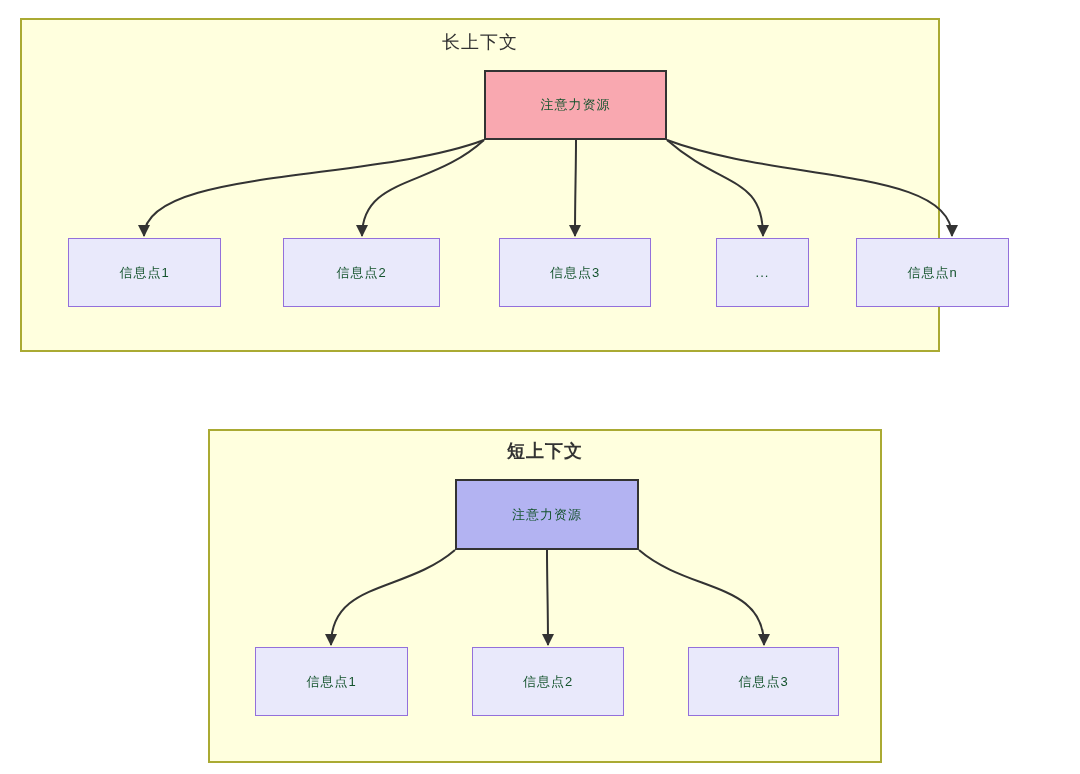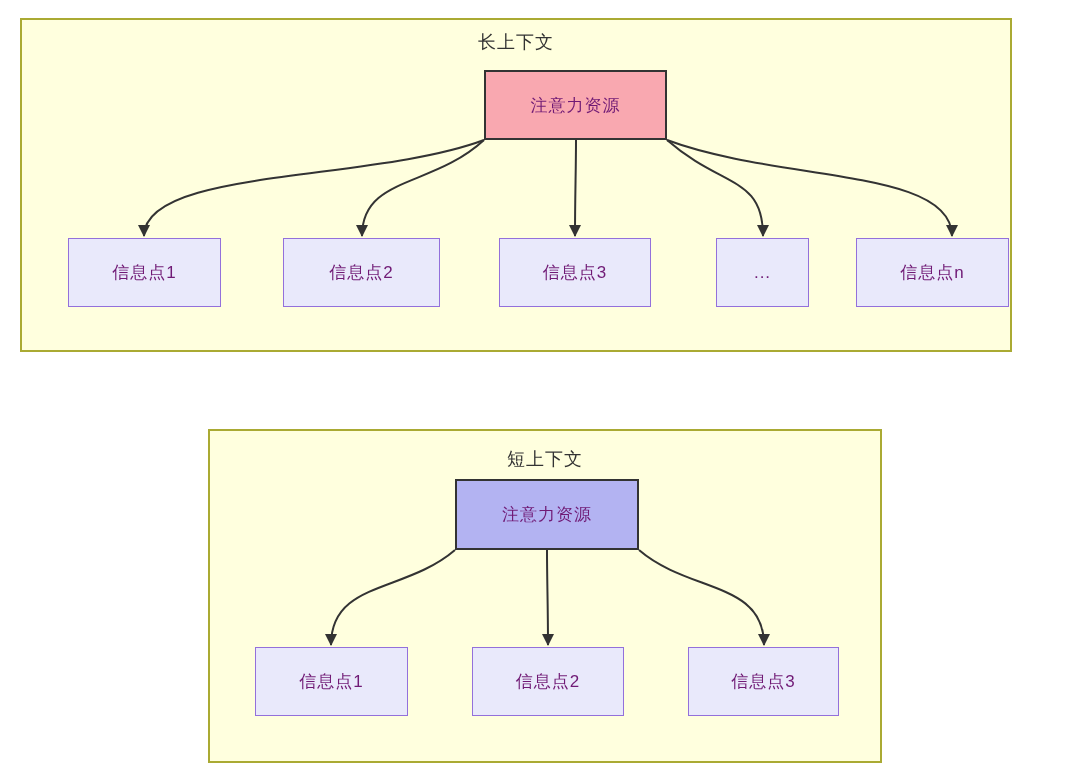--- a/index.html
+++ b/index.html
@@ -35,40 +35,40 @@
     left: 0;
     top: 0;
     pointer-events: none;
   }
   .node {
     position: absolute;
     box-sizing: border-box;
     display: flex;
     align-items: center;
     justify-content: center;
-    font-size: 17px;
-    color: #701a75;
+    font-size: 13px;
+    color: #14532d;
     letter-spacing: 1px;
   }
   .root-node {
     border: 2.5px solid #333333;
   }
   .root-long { background: #F9A8B0; }
   .root-short { background: #B3B3F2; }
   .info-node {
     background: #E9E9FB;
     border: 1.5px solid #9370DB;
   }
 </style>
 </head>
 <body>
 
 <div class="stage">
 
-  <div class="panel" style="left:20px; top:18px; width:992px; height:334px;">
+  <div class="panel" style="left:20px; top:18px; width:920px; height:334px;">
 
     <div class="panel-title" style="top:10px;">长上下文</div>
 
     <svg class="edges" width="1044" height="330" viewBox="0 0 1044 330">
       <defs>
         <marker id="arrow-long" markerUnits="userSpaceOnUse" markerWidth="13" markerHeight="13" refX="11" refY="6" orient="auto">
           <path d="M0,0 L12,6 L0,12 Z" fill="#333333"></path>
         </marker>
       </defs>
       <g fill="none" stroke="#333333" stroke-width="2">
@@ -84,21 +84,21 @@
 
     <div class="node info-node" style="left:46px; top:218px; width:153px; height:69px;">信息点1</div>
     <div class="node info-node" style="left:261px; top:218px; width:157px; height:69px;">信息点2</div>
     <div class="node info-node" style="left:477px; top:218px; width:152px; height:69px;">信息点3</div>
     <div class="node info-node" style="left:694px; top:218px; width:93px; height:69px;">...</div>
     <div class="node info-node" style="left:834px; top:218px; width:153px; height:69px;">信息点n</div>
   </div>
 
   <div class="panel" style="left:208px; top:429px; width:674px; height:334px;">
 
-    <div class="panel-title" style="top:16px;">短上下文</div>
+    <div class="panel-title" style="top:8px;font-weight:bold;">短上下文</div>
 
     <svg class="edges" width="670" height="330" viewBox="0 0 670 330">
       <defs>
         <marker id="arrow-short" markerUnits="userSpaceOnUse" markerWidth="13" markerHeight="13" refX="11" refY="6" orient="auto">
           <path d="M0,0 L12,6 L0,12 Z" fill="#333333"></path>
         </marker>
       </defs>
       <g fill="none" stroke="#333333" stroke-width="2">
         <path d="M245,119 C195,162 121,150 121,214" marker-end="url(#arrow-short)"></path>
         <path d="M337,119 C337,150 338,175 338,214" marker-end="url(#arrow-short)"></path>

